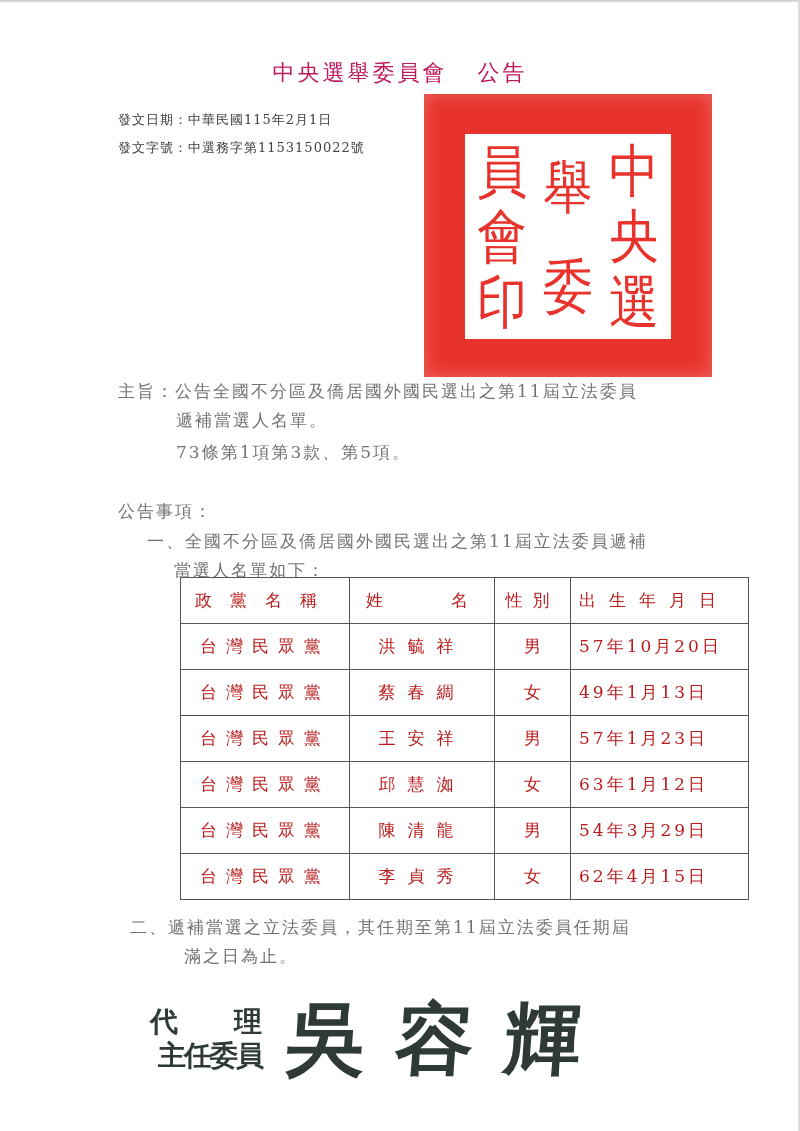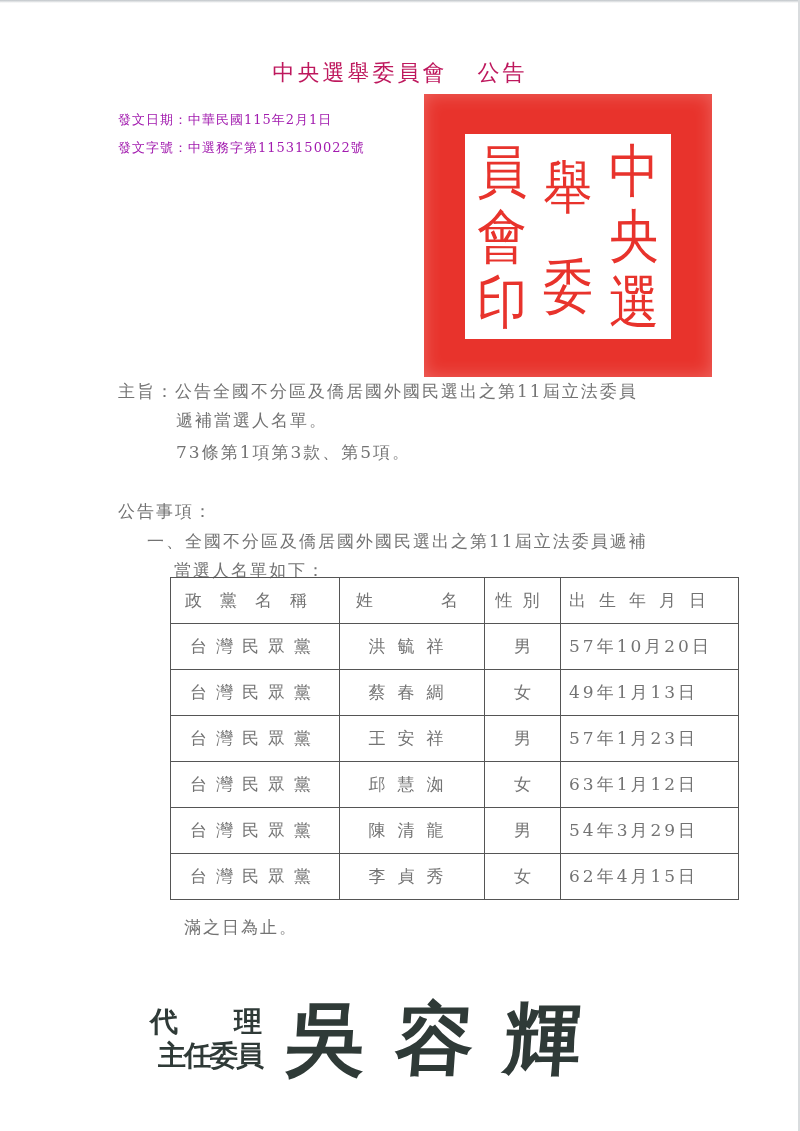--- a/index.html
+++ b/index.html
@@ -18,21 +18,21 @@
   .right-shadow {
     position: absolute; right: 0; top: 0; width: 2px; height: 1131px;
     background: #d9dcde;
   }
   .title {
     position: absolute; left: 0; width: 800px; top: 58px;
     text-align: center; font-size: 22px; letter-spacing: 3px; color: #be185d;
   }
   .title .gap { display: inline-block; width: 30px; }
   .meta {
-    position: absolute; left: 118px; font-size: 13px; color: #a21caf; letter-spacing: 1px;
+    position: absolute; left: 118px; font-size: 13px; color: #404040; letter-spacing: 1px;
   }
   .meta.date { top: 111px; }
   .meta.docno { top: 139px; }
 
   .seal {
     position: absolute; left: 424px; top: 94px; width: 288px; height: 283px;
     background: #e8332c;
     box-shadow: inset 0 0 18px rgba(255,255,255,0.25);
   }
   .seal-inner {
@@ -55,22 +55,22 @@
   }
   .label { display: inline-block; }
   .p-subject { left: 118px; top: 369px; width: 600px; }
   .p-basis { left: 118px; top: 430px; width: 600px; }
   .indent-line { padding-left: 58px; }
   .p-items { left: 118px; top: 489px; }
   .p-item1 { left: 147px; top: 519px; width: 570px; }
   .p-item1 .indent-line { padding-left: 27px; }
 
   table.roster {
-    position: absolute; left: 170px; top: 577px;
-    border-collapse: collapse; font-size: 17px; color: #737373;
+    position: absolute; left: 180px; top: 577px;
+    border-collapse: collapse; font-size: 17px; color: #b91c1c;
   }
   table.roster td, table.roster th {
     border: 1.2px solid #555; height: 45px; padding: 0; font-weight: normal;
   }
   .c-party { width: 168px; text-align: center; letter-spacing: 9px; }
   .c-name { width: 128px; text-align: center; letter-spacing: 12px; }
   .c-gender { width: 75px; text-align: center; }
   .c-dob { width: 169px; text-align: left; padding-left: 8px !important; letter-spacing: 3px; }
   th.c-party { letter-spacing: 18px; }
   th.c-name { text-align: left; padding-left: 16px !important; }
@@ -191,20 +191,21 @@
     <tr>
       <td class="c-party">台灣民眾黨</td>
       <td class="c-name">李貞秀</td>
       <td class="c-gender">女</td>
       <td class="c-dob">62年4月15日</td>
     </tr>
   </tbody>
 </table>
 
 <div class="para p-item2">
+  <div><span>二、</span><span>遞補當選之立法委員，其任期至第11屆立法委員任期屆</span></div>
   <div class="indent-line">滿之日為止。</div>
 </div>
 
 <div class="sig-wrap">
   <div class="sig-title">
     <div class="r1">
         <span>代</span>
         <span>理</span>
       </div>
     <div class="r2">主任委員</div>

